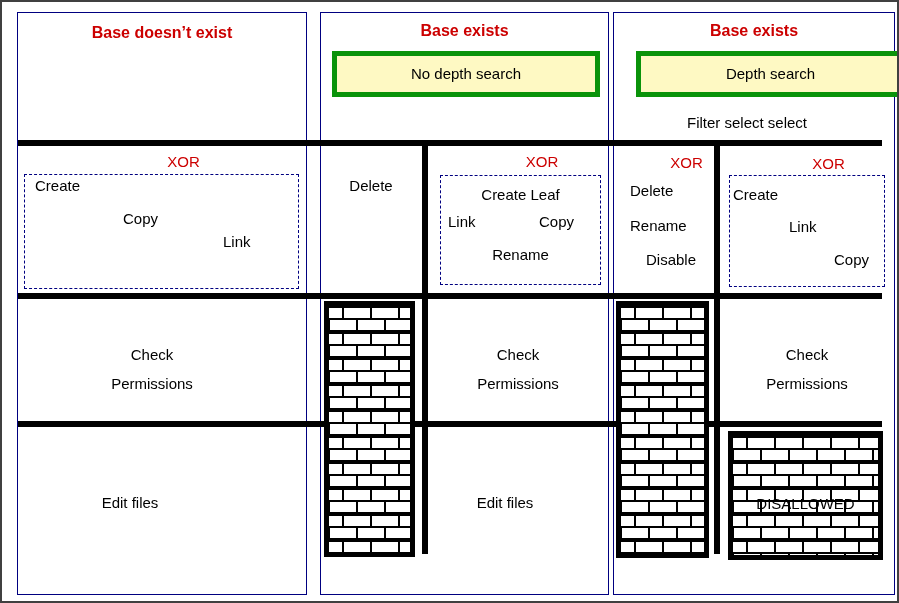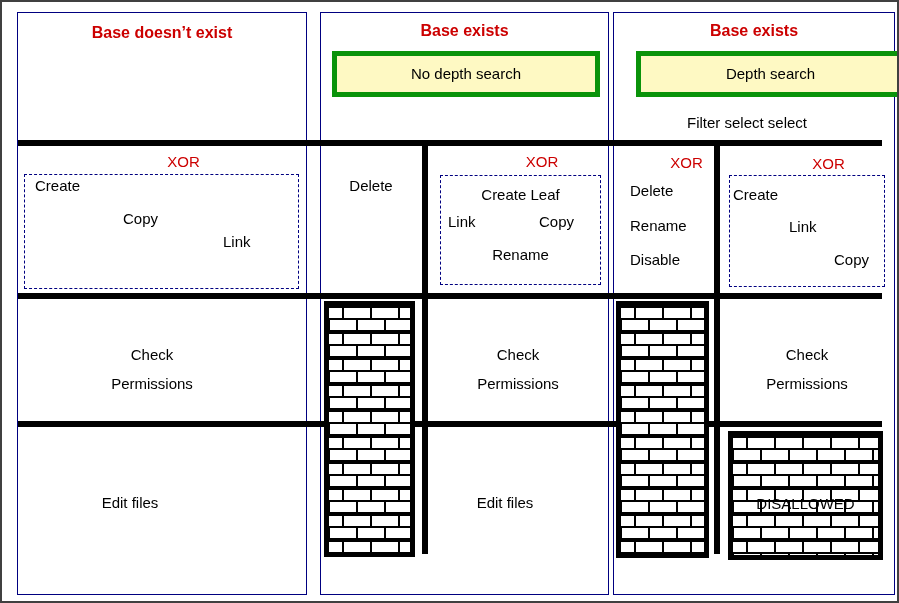--- a/index.html
+++ b/index.html
@@ -66,21 +66,21 @@
   <div class="abs t xor center" style="left:438px;top:152px;width:161px;">XOR</div>
   <div class="abs dashedbox" style="left:438px;top:173px;width:161px;height:110px;"></div>
   <div class="abs t center" style="left:438px;top:185px;width:161px;">Create Leaf</div>
   <div class="abs t" style="left:446px;top:212px;">Link</div>
   <div class="abs t" style="left:537px;top:212px;">Copy</div>
   <div class="abs t center" style="left:438px;top:245px;width:161px;">Rename</div>
 
   <div class="abs t xor center" style="left:613px;top:153px;width:100px;">XOR</div>
   <div class="abs t" style="left:628px;top:181px;">Delete</div>
   <div class="abs t" style="left:628px;top:216px;">Rename</div>
-  <div class="abs t" style="left:628px;top:250px;">Disable</div>
+  <div class="abs t" style="left:644px;top:250px;">Disable</div>
 
   <div class="abs t xor center" style="left:727px;top:154px;width:156px;">XOR</div>
   <div class="abs dashedbox" style="left:727px;top:173px;width:156px;height:112px;"></div>
   <div class="abs t" style="left:731px;top:185px;">Create</div>
   <div class="abs t" style="left:787px;top:217px;">Link</div>
   <div class="abs t" style="left:832px;top:250px;">Copy</div>
 
   <div class="abs t wrap center" style="left:95px;top:338px;width:110px;">Check Permissions</div>
   <div class="abs t wrap center" style="left:461px;top:338px;width:110px;">Check Permissions</div>
   <div class="abs t wrap center" style="left:750px;top:338px;width:110px;">Check Permissions</div>

